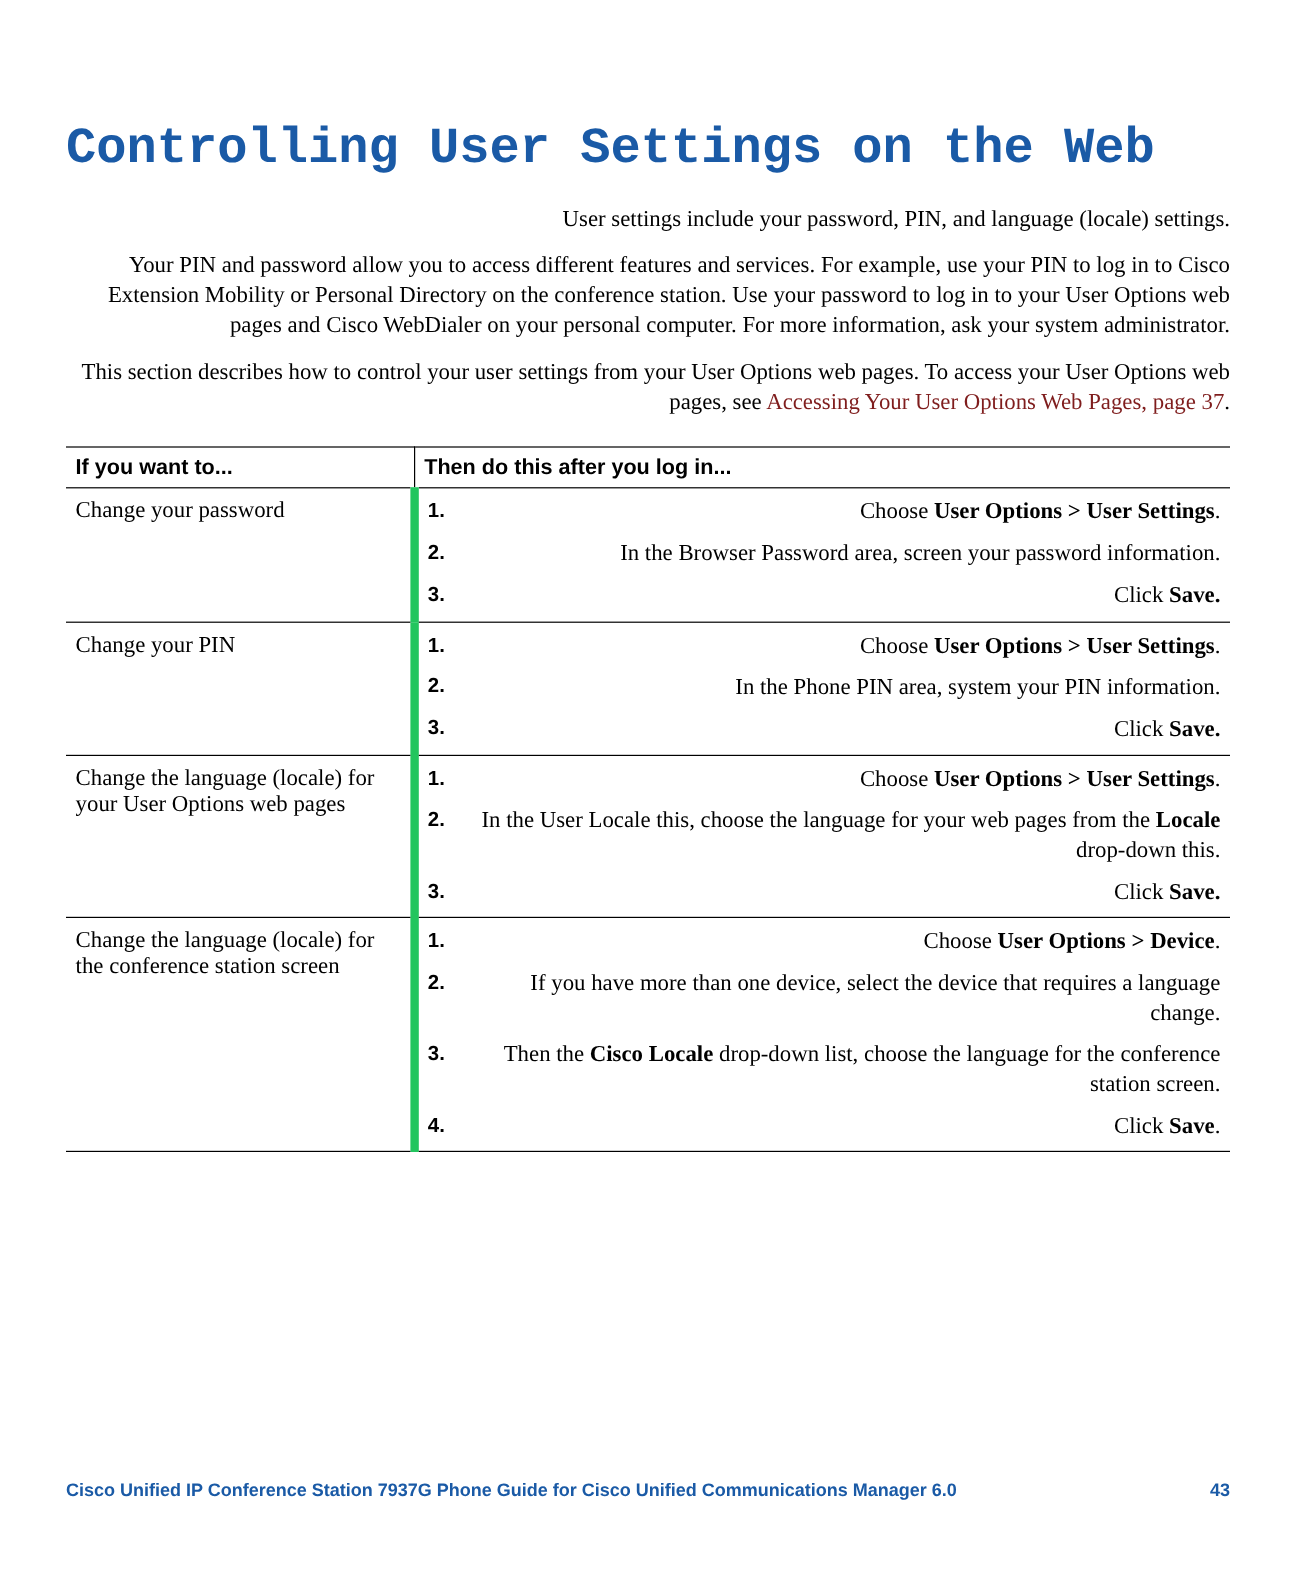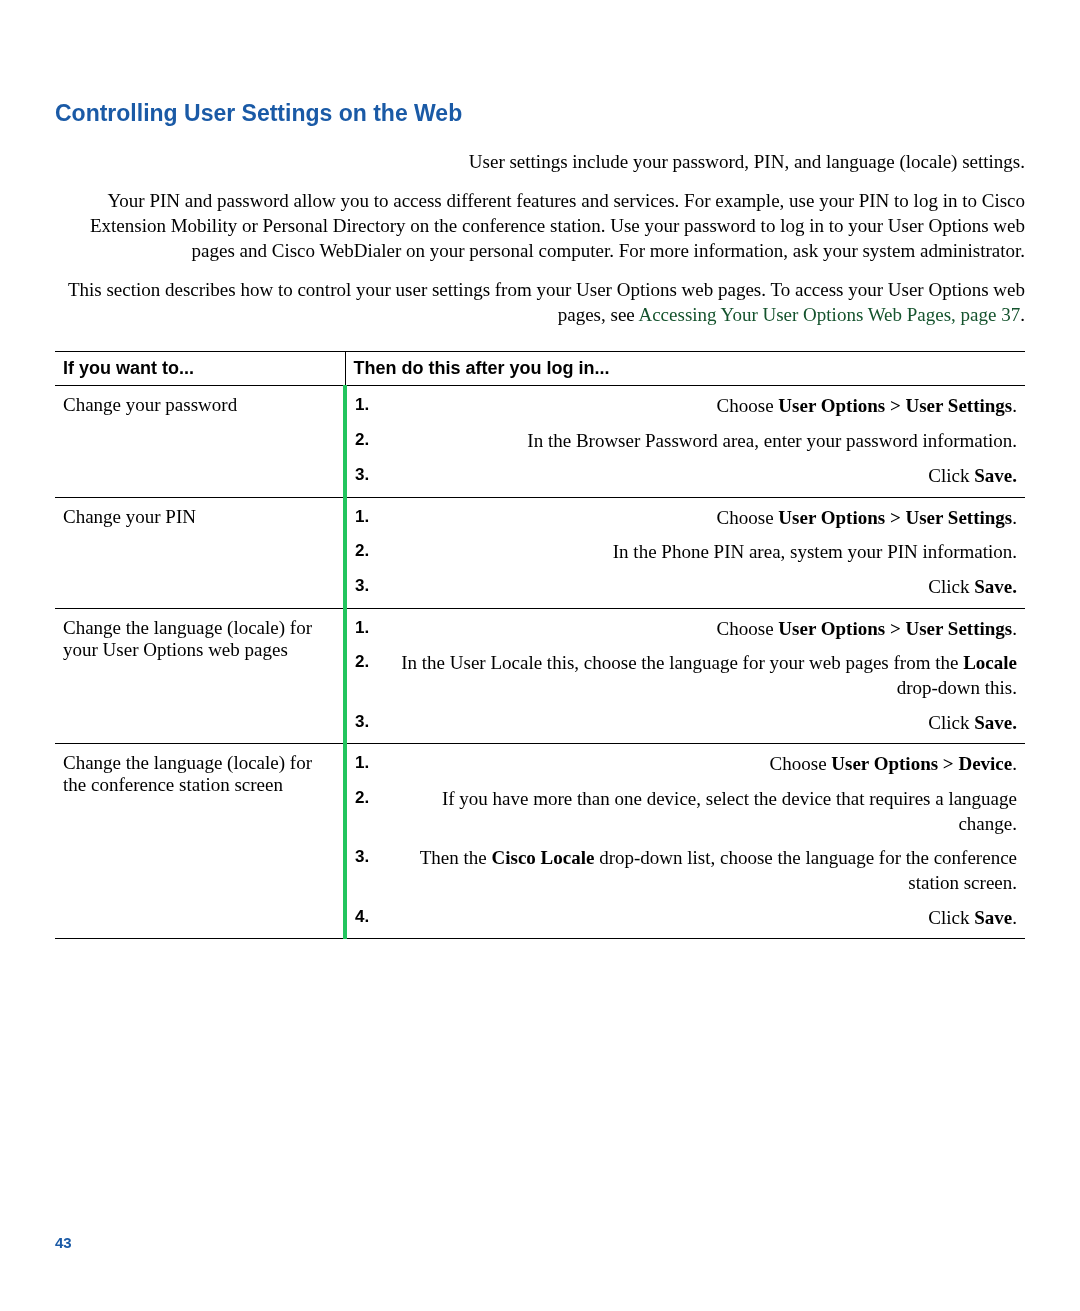--- a/index.html
+++ b/index.html
@@ -4,33 +4,33 @@
 <style>
   * { box-sizing: border-box; margin: 0; padding: 0; }
   html, body { width: 1080px; height: 1311px; background: #fff; }
   body {
     font-family: "Times New Roman", Times, serif;
     color: #000;
     padding: 100px 55px 0 55px;
     position: relative;
   }
   .title {
-    font-family: Liberation Sans, sans-serif;
+    font-family: Liberation Mono, monospace;
     font-weight: 700;
     color: #1a5aa6;
-    font-size: 23px;
+    font-size: 42px;
     margin-bottom: 22px;
   }
   .body-text {
     font-size: 19px;
     line-height: 1.32;
     margin-bottom: 14px;
     text-align: right;
   }
-  .link { color: #14532d; }
+  .link { color: #7f1d1d; }
   table {
     border-collapse: collapse;
     width: 100%;
     margin-top: 24px;
     font-size: 19px;
   }
   th {
     font-family: Arial, Helvetica, sans-serif;
     font-weight: 700;
     font-size: 18px;
@@ -40,21 +40,21 @@
     border-left: none;
     border-right: none;
   }
   th.left { border-right: 1px solid #000; }
   td {
     vertical-align: top;
     padding: 8px 8px;
     border-bottom: 1px solid #000;
   }
   td.left {
-    border-right: 4px solid #22c55e;
+    border-right: 7px solid #22c55e;
     width: 290px;
   }
   ol.steps { list-style: none; padding: 0; margin: 0; }
   ol.steps li {
     display: flex;
     align-items: flex-start;
     margin-bottom: 10px;
     line-height: 1.3;
   }
   ol.steps li:last-child { margin-bottom: 0; }
@@ -102,21 +102,21 @@
       <tr>
         <td class="left">Change your password</td>
         <td>
           <ol class="steps">
             <li>
               <span class="num">1.</span>
               <span class="txt"><span>Choose </span><span class="b">User Options &gt; User Settings</span><span>.</span></span>
             </li>
             <li>
               <span class="num">2.</span>
-              <span class="txt"><span>In the Browser Password area, enter your password information.</span></span>
+              <span class="txt"><span>In the Browser Password area, screen your password information.</span></span>
             </li>
             <li>
               <span class="num">3.</span>
               <span class="txt"><span>Click </span><span class="b">Save.</span></span>
             </li>
           </ol>
         </td>
       </tr>
       <tr>
         <td class="left">Change your PIN</td>
@@ -176,14 +176,15 @@
               <span class="num">4.</span>
               <span class="txt"><span>Click </span><span class="b">Save</span><span>.</span></span>
             </li>
           </ol>
         </td>
       </tr>
     </tbody>
 </table>
 
 <div class="footer">
+  <span>Cisco Unified IP Conference Station 7937G Phone Guide for Cisco Unified Communications Manager 6.0</span>
   <span>43</span>
 </div>
 
 </body></html>

